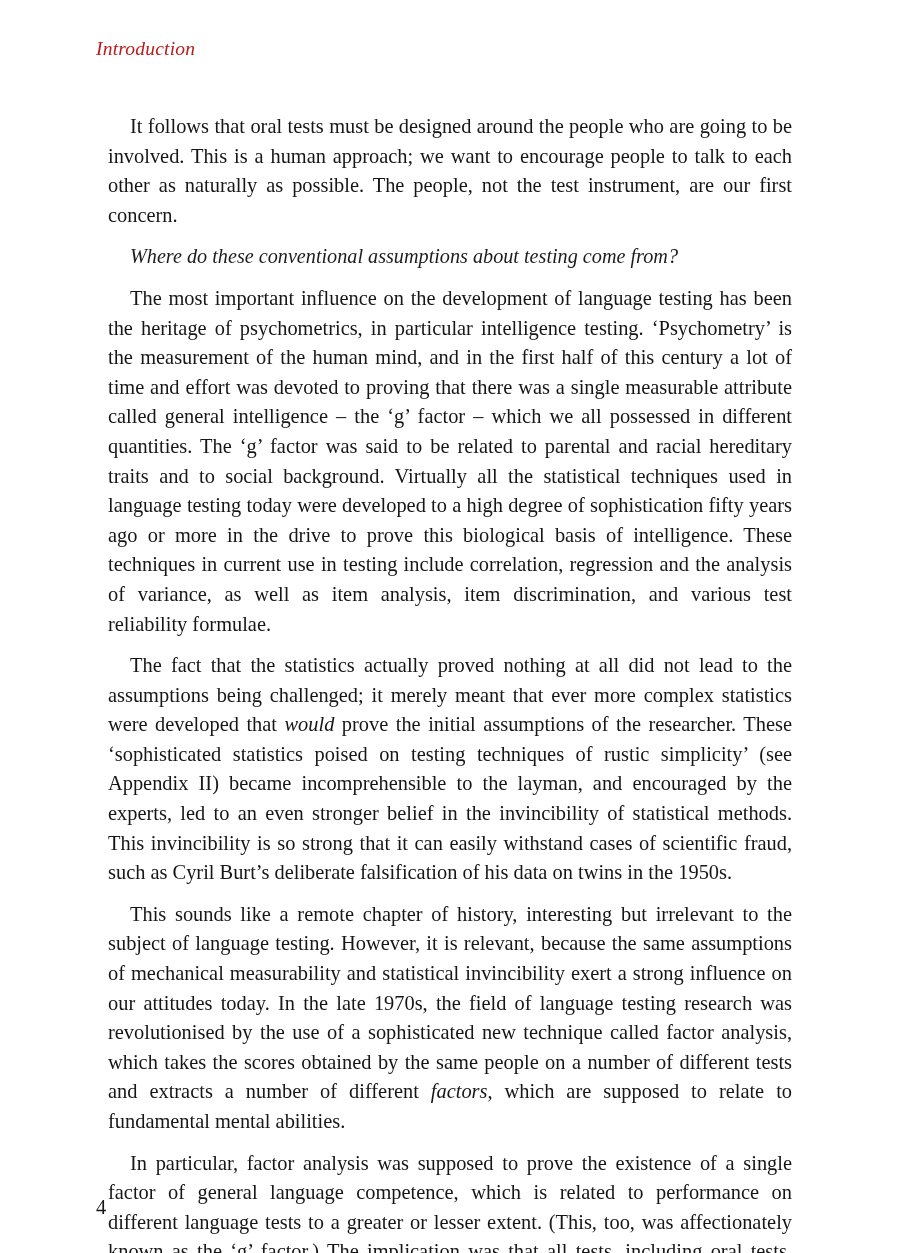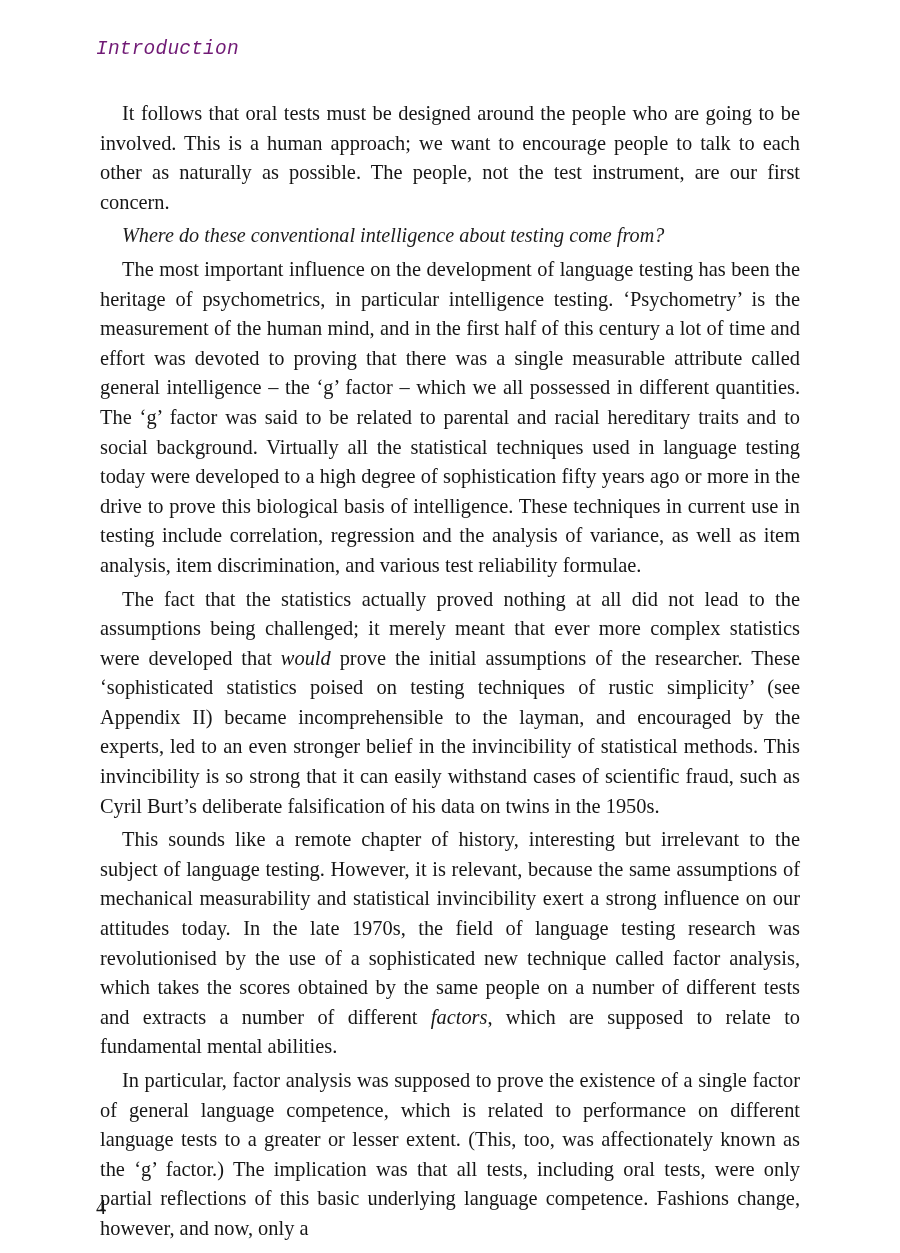--- a/index.html
+++ b/index.html
@@ -19,33 +19,32 @@
     width: 900px;
     height: 1253px;
     box-sizing: border-box;
     padding: 38px 96px 0 96px;
     background: #ffffff;
   }
   .running-head {
     font-style: italic;
     font-size: 19.5px;
     letter-spacing: 0.2px;
-    margin: 0 0 39px 0;
-    color: #701a75;
-    font-family: Liberation Mono, monospace;
+    margin: 0 0 52px 0;
+    color: #b91c1c;
   }
   .body-text {
     font-size: 20.4px;
     line-height: 29.6px;
     text-align: justify;
     text-justify: inter-word;
     color: #161616;
   }
   .body-text p {
-    margin: 4px;
+    margin: 12px;
     text-indent: 22px;
   }
   .section-head {
     font-style: italic;
     font-size: 20.2px;
     line-height: 29.6px;
     margin: 30px 0 2px 0;
     text-indent: 0;
     text-align: left;
     color: #1c1c1c;
@@ -66,21 +65,21 @@
 <body>
 
 <div class="page">
 
   <div class="running-head">Introduction</div>
 
   <div class="body-text">
 
     <p class="gap-after-first">It follows that oral tests must be designed around the people who are going to be involved. This is a human approach; we want to encourage people to talk to each other as naturally as possible. The people, not the test instrument, are our first concern.</p>
 
-    <p class="section-head">Where do these conventional intelligence about testing come from?</p>
+    <p class="section-head">Where do these conventional assumptions about testing come from?</p>
 
     <p>The most important influence on the development of language testing has been the heritage of psychometrics, in particular intelligence testing. ‘Psychometry’ is the measurement of the human mind, and in the first half of this century a lot of time and effort was devoted to proving that there was a single measurable attribute called general intelligence – the ‘g’ factor – which we all possessed in different quantities. The ‘g’ factor was said to be related to parental and racial hereditary traits and to social background. Virtually all the statistical techniques used in language testing today were developed to a high degree of sophistication fifty years ago or more in the drive to prove this biological basis of intelligence. These techniques in current use in testing include correlation, regression and the analysis of variance, as well as item analysis, item discrimination, and various test reliability formulae.</p>
 
     <p><span>The fact that the statistics actually proved nothing at all did not lead to the assumptions being challenged; it merely meant that ever more complex statistics were developed that </span><i>would</i><span> prove the initial assumptions of the researcher. These ‘sophisticated statistics poised on testing techniques of rustic simplicity’ (see Appendix II) became incomprehensible to the layman, and encouraged by the experts, led to an even stronger belief in the invincibility of statistical methods. This invincibility is so strong that it can easily withstand cases of scientific fraud, such as Cyril Burt’s deliberate falsification of his data on twins in the 1950s.</span></p>
 
     <p><span>This sounds like a remote chapter of history, interesting but irrelevant to the subject of language testing. However, it is relevant, because the same assumptions of mechanical measurability and statistical invincibility exert a strong influence on our attitudes today. In the late 1970s, the field of language testing research was revolutionised by the use of a sophisticated new technique called factor analysis, which takes the scores obtained by the same people on a number of different tests and extracts a number of different </span><i>factors</i><span>, which are supposed to relate to fundamental mental abilities.</span></p>
 
     <p>In particular, factor analysis was supposed to prove the existence of a single factor of general language competence, which is related to performance on different language tests to a greater or lesser extent. (This, too, was affectionately known as the ‘g’ factor.) The implication was that all tests, including oral tests, were only partial reflections of this basic underlying language competence. Fashions change, however, and now, only a</p>
 
   </div>

